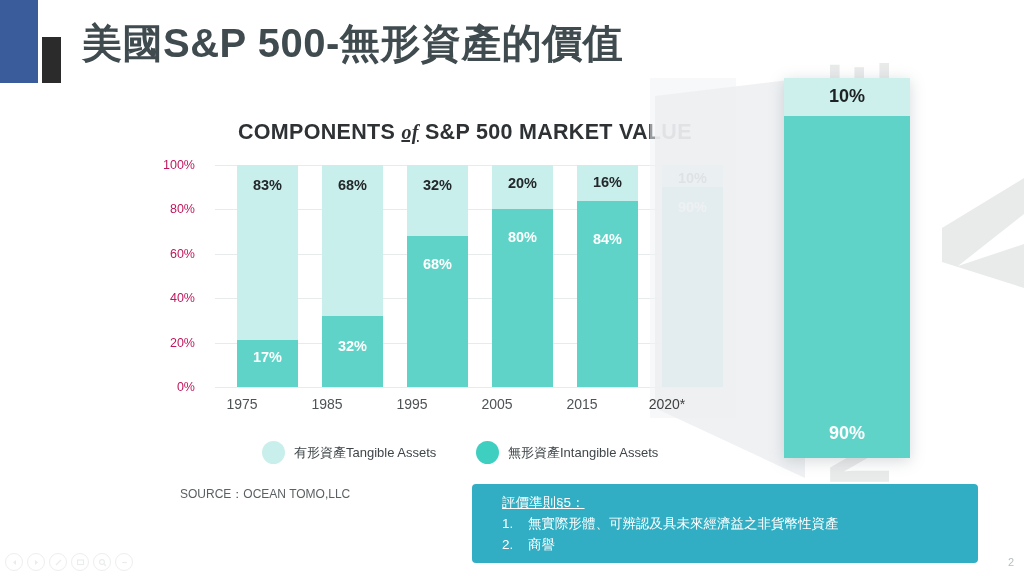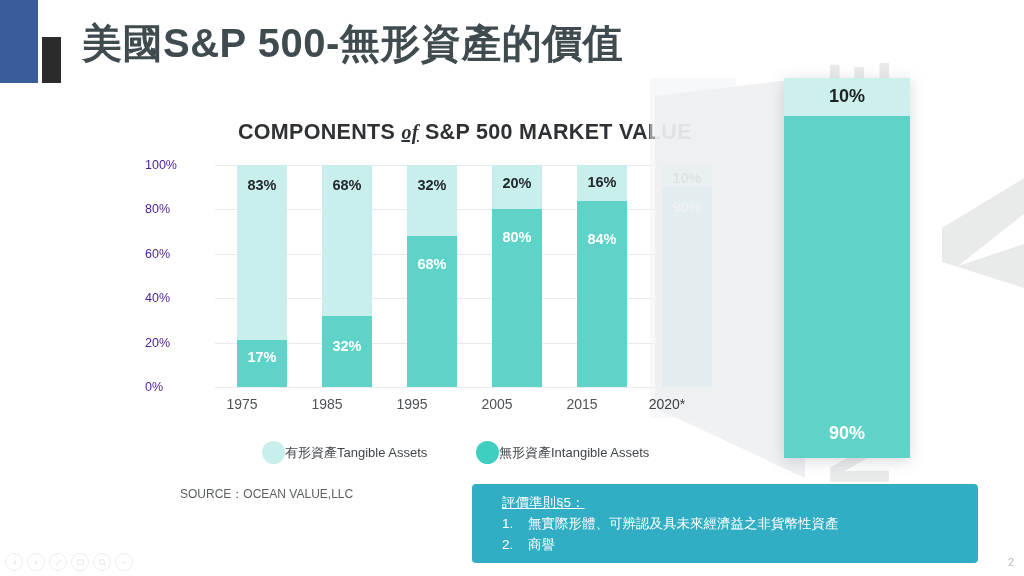--- a/index.html
+++ b/index.html
@@ -41,24 +41,24 @@
     white-space:nowrap;
   }
   .chart-title .ital{
     font-family:"Liberation Serif","DejaVu Serif",serif;
     font-style:italic;font-weight:bold;font-size:20px;text-decoration:underline;
   }
 
   .plot{position:absolute;left:215px;top:165px;width:505px;height:222px;}
   .gridline{position:absolute;left:0;width:505px;height:1px;background:#e8ebec;}
   .ylabels{position:absolute;left:145px;top:165px;width:62px;height:222px;}
-  .ylabel{position:absolute;right:0;width:62px;
-    font-size:12.5px;color:#4c1d95;transform:translateY(-50%);white-space:nowrap;}
-
-  .bar{position:absolute;bottom:0;width:50px;margin-top:32px;}
+  .ylabel{position:absolute;right:12px;width:62px;text-align:right;
+    font-size:12.5px;color:#be185d;transform:translateY(-50%);white-space:nowrap;}
+
+  .bar{position:absolute;bottom:0;width:61px;margin-top:32px;}
   .seg{position:absolute;left:0;width:100%;}
   .seg.tan{background:#c9efec;}
   .seg.intan{background:#5fd3c7;}
   .seg-lbl{
     position:absolute;left:0;width:100%;text-align:center;
     font-size:14.5px;font-weight:bold;white-space:nowrap;
   }
   .lbl-top{top:12px;color:#23282b;}
   .lbl-in{color:#ffffff;}
 
@@ -82,21 +82,21 @@
   .mag-seg{position:absolute;left:0;width:100%;}
   .mag-tan{top:0;height:38px;background:#cdf0ec;}
   .mag-intan{top:38px;bottom:0;background:#5fd3c7;}
   .mag-lbl{position:absolute;left:0;width:100%;text-align:center;
     font-size:18px;font-weight:bold;white-space:nowrap;}
   .mag-lbl-top{top:8px;color:#1d2225;}
   .mag-lbl-bot{bottom:14px;color:#ffffff;}
 
   
   .legend{position:absolute;left:262px;top:441px;width:420px;height:24px;}
-  .lg-item{position:absolute;top:0;display:flex;align-items:center;}
+  .lg-item{position:absolute;top:0;display:flex;align-items:center;gap:9px;}
   .lg-dot{width:23px;height:23px;border-radius:50%;display:block;}
   .lg-txt{font-size:13px;color:#3f4649;white-space:nowrap;}
 
   
   .source{position:absolute;left:180px;top:486px;font-size:12px;color:#5a6063;white-space:nowrap;}
 
   
   .callout{
     position:absolute;left:472px;top:484px;width:506px;height:79px;
     background:#31aec3;border-radius:4px;color:#ffffff;
@@ -237,21 +237,21 @@
     <div class="lg-item" style="left:0">
       <span class="lg-dot" style="background:#c9efec"></span>
       <span class="lg-txt">有形資產Tangible Assets</span>
     </div>
     <div class="lg-item" style="left:214px">
       <span class="lg-dot" style="background:#3ecfc0"></span>
       <span class="lg-txt">無形資產Intangible Assets</span>
     </div>
   </div>
 
-  <div class="source">SOURCE：OCEAN VALUE,LLC</div>
+  <div class="source">SOURCE：OCEAN TOMO,LLC</div>
 
   <div class="callout">
     <div class="co-head">評價準則§5：</div>
     <div class="co-row">
       <span class="co-num">1.</span>
       <span>無實際形體、可辨認及具未來經濟益之非貨幣性資產</span>
     </div>
     <div class="co-row">
       <span class="co-num">2.</span>
       <span>商譽</span>

